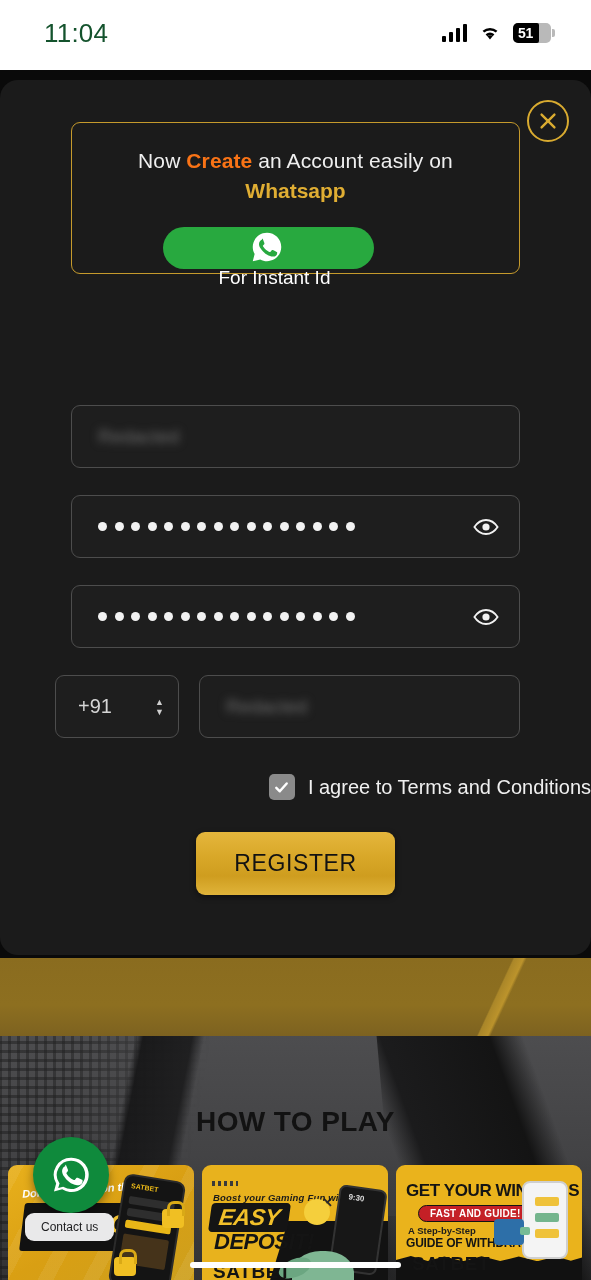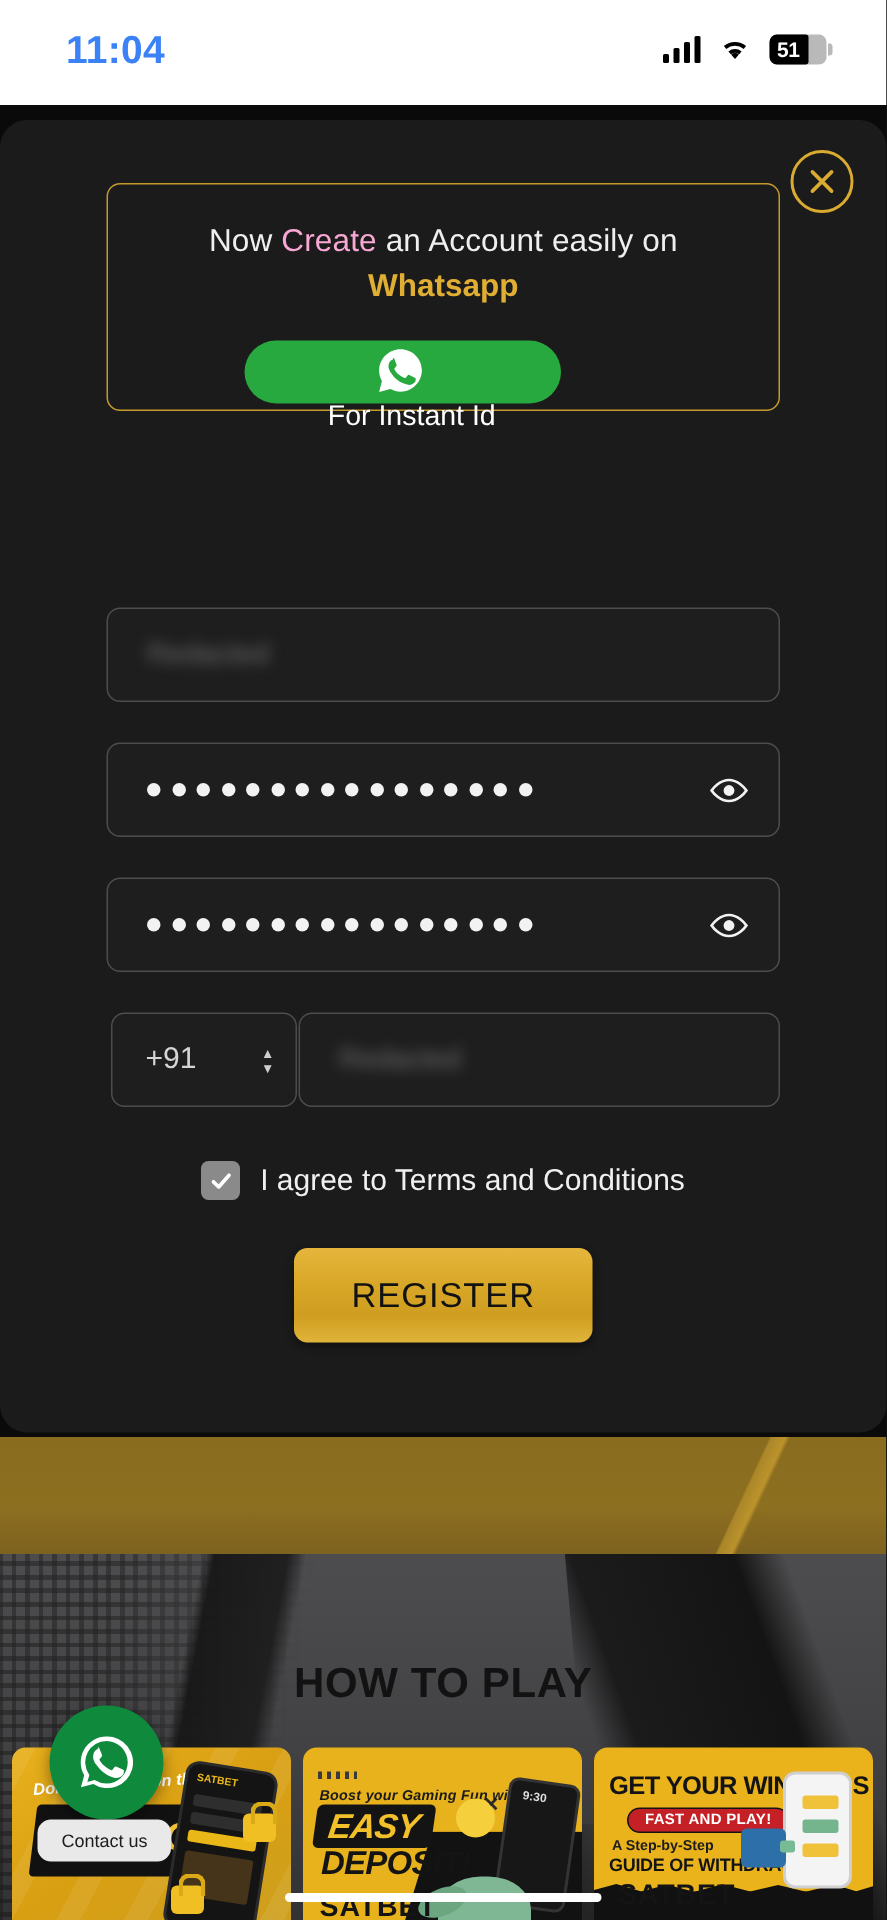--- a/index.html
+++ b/index.html
@@ -9,21 +9,21 @@
     background:#0a0a0a;
     position:relative;
   }
 
   
   .statusbar{
     position:absolute; top:0; left:0; width:591px; height:70px;
     background:#fff; display:flex; align-items:center;
     justify-content:space-between; padding:0 40px 4px 44px;
   }
-  .sb-time{ font-size:26px; font-weight:700; color:#3b82f6; letter-spacing:.2px; }
+  .sb-time{ font-size:26px; font-weight:400; color:#14532d; letter-spacing:.2px; }
   .sb-right{ display:flex; align-items:center; gap:11px; }
   .signal{ display:flex; align-items:flex-end; gap:2.5px; height:18px; }
   .signal i{ width:4.5px; background:#000; border-radius:1px; display:block; }
   .signal i:nth-child(1){ height:6px; }
   .signal i:nth-child(2){ height:10px; }
   .signal i:nth-child(3){ height:14px; }
   .signal i:nth-child(4){ height:18px; }
   .wifi{ width:24px; height:18px; }
   .batt{ position:relative; width:38px; height:20px; border-radius:5px;
     background:#b9b9b9; display:flex; align-items:center; }
@@ -176,21 +176,21 @@
     background:#1b1b1b; border-radius:18px; overflow:hidden; z-index:20; }
   .close-btn{ position:absolute; right:22px; top:20px; width:42px; height:42px;
     border:2.5px solid #d9ab30; border-radius:50%; display:flex;
     align-items:center; justify-content:center; }
   .close-btn svg{ width:22px; height:22px; }
 
   .wa-box{ position:absolute; left:71px; top:42px; width:449px; height:152px;
     border:1.5px solid #c59a2c; border-radius:9px; }
   .wa-line1{ text-align:center; margin-top:26px; font-size:21px; color:#efefef;
     font-weight:500; letter-spacing:.1px; }
-  .wa-line1 .g{ color:#f9a8d4; font-weight:400; }
+  .wa-line1 .g{ color:#f97316; font-weight:700; }
   .wa-line2{ text-align:center; margin-top:6px; font-size:21px; color:#e0ae33;
     font-weight:700; }
   .wa-btn{ position:absolute; left:91px; top:104px; width:211px; height:42px;
     background:#28a93f; border-radius:21px; display:flex; align-items:center;flex-direction:column; }
   .wa-btn .ic{ width:40px; height:40px; margin-left:-4px; display:flex;
     align-items:center; justify-content:center; }
   .wa-btn .ic svg{ width:40px; height:40px; }
   .wa-btn span{ color:#fff; font-size:19px; margin-left:12px; }
 
   .or-row{ position:absolute; left:98px; top:222px; width:394px;
@@ -210,33 +210,33 @@
 
   .blurred{ margin-left:26px; font-size:19px; color:#6e6e6e;
     filter:blur(4.5px); user-select:none; }
   .dots-pw{ margin-left:26px; display:flex; gap:7.5px; }
   .dots-pw i{ width:9px; height:9px; border-radius:50%; background:#f2f2f2;
     display:block; }
   .eye{ position:absolute; right:18px; width:30px; height:30px; display:flex;
     align-items:center; justify-content:center; }
   .eye svg{ width:26px; height:20px; }
 
-  .cc{ position:absolute; left:74px; top:595px; width:124px; height:63px;
+  .cc{ position:absolute; left:55px; top:595px; width:124px; height:63px;
     border:1px solid #4d4d4d; border-radius:9px; background:#1e1e1e;
     display:flex; align-items:center; justify-content:space-between;
     padding:0 14px 0 22px; }
   .cc .v{ color:#d5d5d5; font-size:20px; }
   .cc .chev{ display:flex; flex-direction:column; gap:2px; color:#cfcfcf;
     font-size:9px; line-height:8px; }
   .phone-f{ position:absolute; left:199px; top:595px; width:321px; height:63px;
     border:1px solid #4d4d4d; border-radius:9px; background:#1e1e1e;
     display:flex; align-items:center; }
 
   .agree{ position:absolute; top:694px; width:591px; display:flex;
-    align-items:center; justify-content:center; gap:13px; }
+    align-items:center; justify-content:flex-end; gap:13px; }
   .cbox{ width:26px; height:26px; border-radius:5px; background:#8a8a8a;
     display:flex; align-items:center; justify-content:center; }
   .cbox svg{ width:17px; height:17px; }
   .agree .lbl{ color:#f0f0f0; font-size:20px; }
 
   .reg-btn{ position:absolute; left:196px; top:752px; width:199px; height:63px;
     border-radius:9px; color:#121212; font-size:23px; font-weight:400;
     letter-spacing:.6px; display:flex; align-items:center; justify-content:center;
     background:linear-gradient(180deg,#e5b63c 0%, #d9a829 38%, #cf9d1f 70%, #e0b43a 100%);
     box-shadow:0 2px 6px rgba(0,0,0,.45);
@@ -309,21 +309,21 @@
       <div class="ph">
           <b>9:30</b>
         </div>
       <div class="leaf"></div>
       <div class="brand">SATBET</div>
     </div>
 
     <div class="card c3">
       <div class="dark"></div>
       <div class="t1">GET YOUR WINNINGS</div>
-      <div class="t2">FAST AND PLAY!</div>
+      <div class="t2">FAST AND GUIDE!</div>
       <div class="t3">A Step-by-Step</div>
       <div class="t4">GUIDE OF WITHDRAWAL</div>
       <div class="ph">
         <em></em>
           <em></em>
           <em></em>
       </div>
       <div class="wallet"></div>
 
       <div class="brand">SATBET</div>

